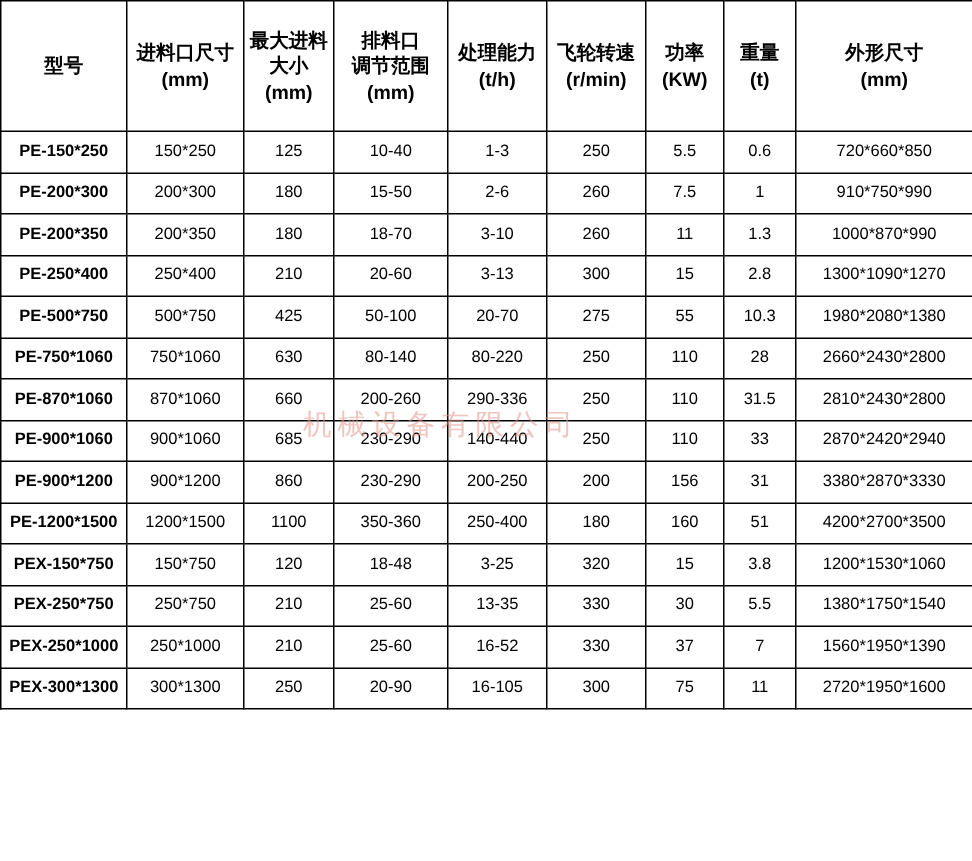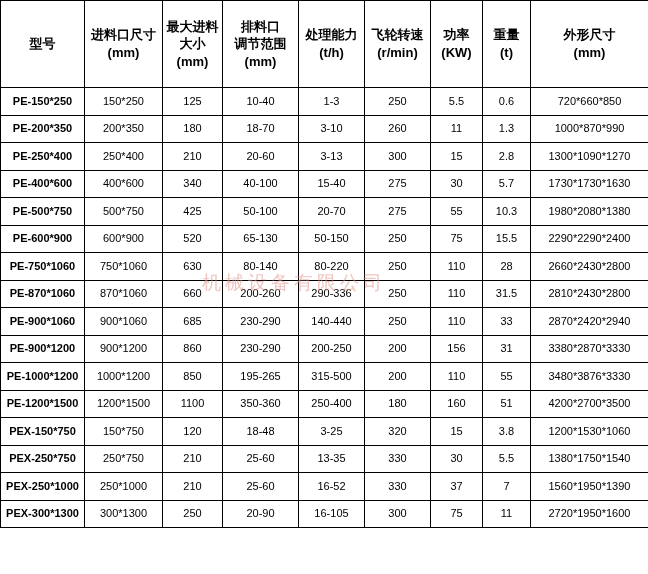--- a/index.html
+++ b/index.html
@@ -144,20 +144,31 @@
         <td>150*250</td>
         <td>125</td>
         <td>10-40</td>
         <td>1-3</td>
         <td>250</td>
         <td>5.5</td>
         <td>0.6</td>
         <td>720*660*850</td>
       </tr>
       <tr>
+        <td class="model-col">PE-200*300</td>
+        <td>200*300</td>
+        <td>180</td>
+        <td>15-50</td>
+        <td>2-6</td>
+        <td>260</td>
+        <td>7.5</td>
+        <td>1</td>
+        <td>910*750*990</td>
+      </tr>
+      <tr>
         <td class="model-col">PE-200*350</td>
         <td>200*350</td>
         <td>180</td>
         <td>18-70</td>
         <td>3-10</td>
         <td>260</td>
         <td>11</td>
         <td>1.3</td>
         <td>1000*870*990</td>
       </tr>
@@ -166,53 +177,31 @@
         <td>250*400</td>
         <td>210</td>
         <td>20-60</td>
         <td>3-13</td>
         <td>300</td>
         <td>15</td>
         <td>2.8</td>
         <td>1300*1090*1270</td>
       </tr>
       <tr>
-        <td class="model-col">PE-400*600</td>
-        <td>400*600</td>
-        <td>340</td>
-        <td>40-100</td>
-        <td>15-40</td>
-        <td>275</td>
-        <td>30</td>
-        <td>5.7</td>
-        <td>1730*1730*1630</td>
-      </tr>
-      <tr>
         <td class="model-col">PE-500*750</td>
         <td>500*750</td>
         <td>425</td>
         <td>50-100</td>
         <td>20-70</td>
         <td>275</td>
         <td>55</td>
         <td>10.3</td>
         <td>1980*2080*1380</td>
       </tr>
       <tr>
-        <td class="model-col">PE-600*900</td>
-        <td>600*900</td>
-        <td>520</td>
-        <td>65-130</td>
-        <td>50-150</td>
-        <td>250</td>
-        <td>75</td>
-        <td>15.5</td>
-        <td>2290*2290*2400</td>
-      </tr>
-      <tr>
         <td class="model-col">PE-750*1060</td>
         <td>750*1060</td>
         <td>630</td>
         <td>80-140</td>
         <td>80-220</td>
         <td>250</td>
         <td>110</td>
         <td>28</td>
         <td>2660*2430*2800</td>
       </tr>
@@ -243,31 +232,20 @@
         <td>900*1200</td>
         <td>860</td>
         <td>230-290</td>
         <td>200-250</td>
         <td>200</td>
         <td>156</td>
         <td>31</td>
         <td>3380*2870*3330</td>
       </tr>
       <tr>
-        <td class="model-col">PE-1000*1200</td>
-        <td>1000*1200</td>
-        <td>850</td>
-        <td>195-265</td>
-        <td>315-500</td>
-        <td>200</td>
-        <td>110</td>
-        <td>55</td>
-        <td>3480*3876*3330</td>
-      </tr>
-      <tr>
         <td class="model-col">PE-1200*1500</td>
         <td>1200*1500</td>
         <td>1100</td>
         <td>350-360</td>
         <td>250-400</td>
         <td>180</td>
         <td>160</td>
         <td>51</td>
         <td>4200*2700*3500</td>
       </tr>

